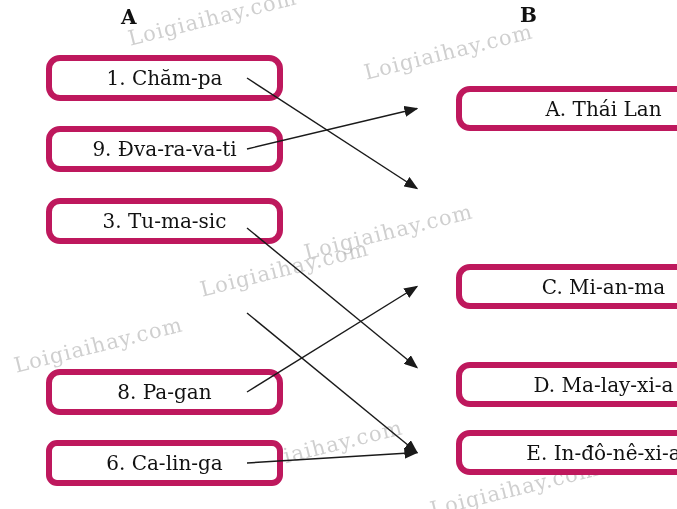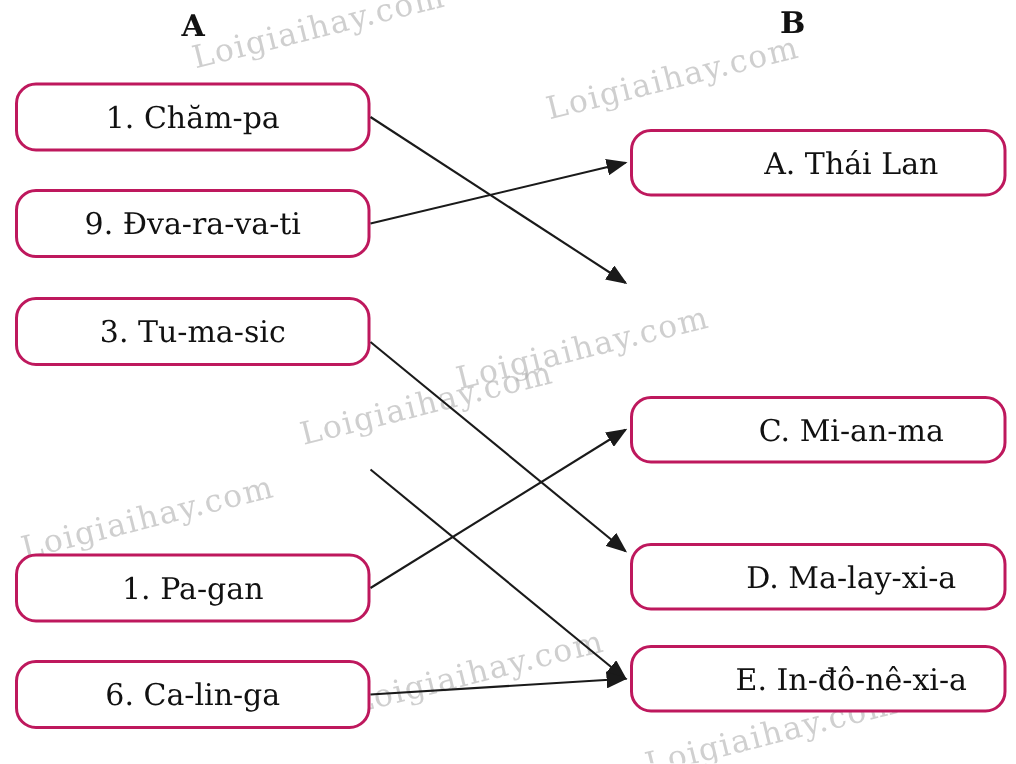--- a/index.html
+++ b/index.html
@@ -16,39 +16,40 @@
     position: absolute;
     font-weight: bold;
     font-size: 20px;
     z-index: 2;
   }
   .header-a { left: 121px; top: 5px; }
   .header-b { left: 520px; top: 3px; }
 
   .box {
     position: absolute;
-    border: 2px solid #be185d;
+    border: 6px solid #be185d;
     border-radius: 14px;
     background: #ffffff;
     display: flex;
     align-items: center;
     justify-content: center;
     font-size: 20px;
     z-index: 2;
     box-sizing: border-box;
+    margin-left: 36px;
   }
   .boxa { left: 10px;  width: 237px; height: 46px; }
   .boxb { left: 420px; width: 251px; height: 45px; padding-left: 44px; }
 
   .a1 { top: 55px; }
   .a2 { top: 126px; }
   .a3 { top: 198px; }
   .a4 { top: 290px; }
   .a5 { top: 369px; }
-  .a6 { top: 440px; }
+  .a6 { top: 440px; border-radius: 11px; }
 
   .b1 { top: 86px; }
   .b2 { top: 166px; }
   .b3 { top: 264px; text-align: center; }
   .b4 { top: 362px; }
   .b5 { top: 430px; }
 
   #arrows {
     position: absolute;
     left: 0; top: 0;
@@ -114,21 +115,21 @@
   <div class="box boxa a1">
     <span>1. Chăm-pa</span>
   </div>
   <div class="box boxa a2">
     <span>9. Đva-ra-va-ti</span>
   </div>
   <div class="box boxa a3">
     <span>3. Tu-ma-sic</span>
   </div>
   <div class="box boxa a5">
-    <span>1. Pa-gan</span>
+    <span>8. Pa-gan</span>
   </div>
   <div class="box boxa a6">
     <span>6. Ca-lin-ga</span>
   </div>
 
   <div class="box boxb b1">
     <span>A. Thái Lan</span>
   </div>
   <div class="box boxb b3">
     <span>C. Mi-an-ma</span>

